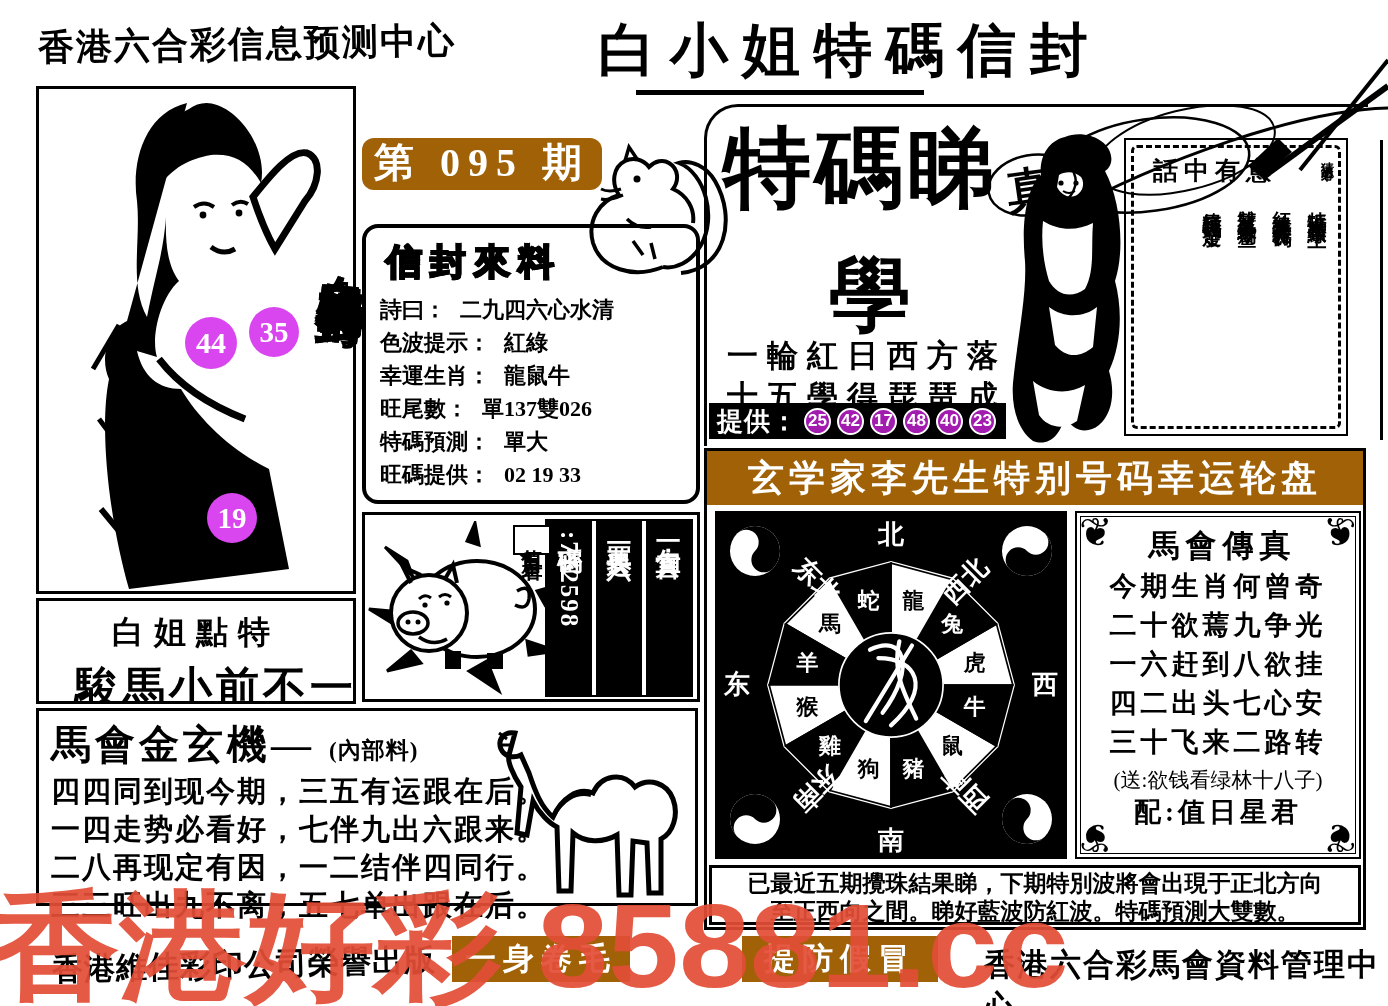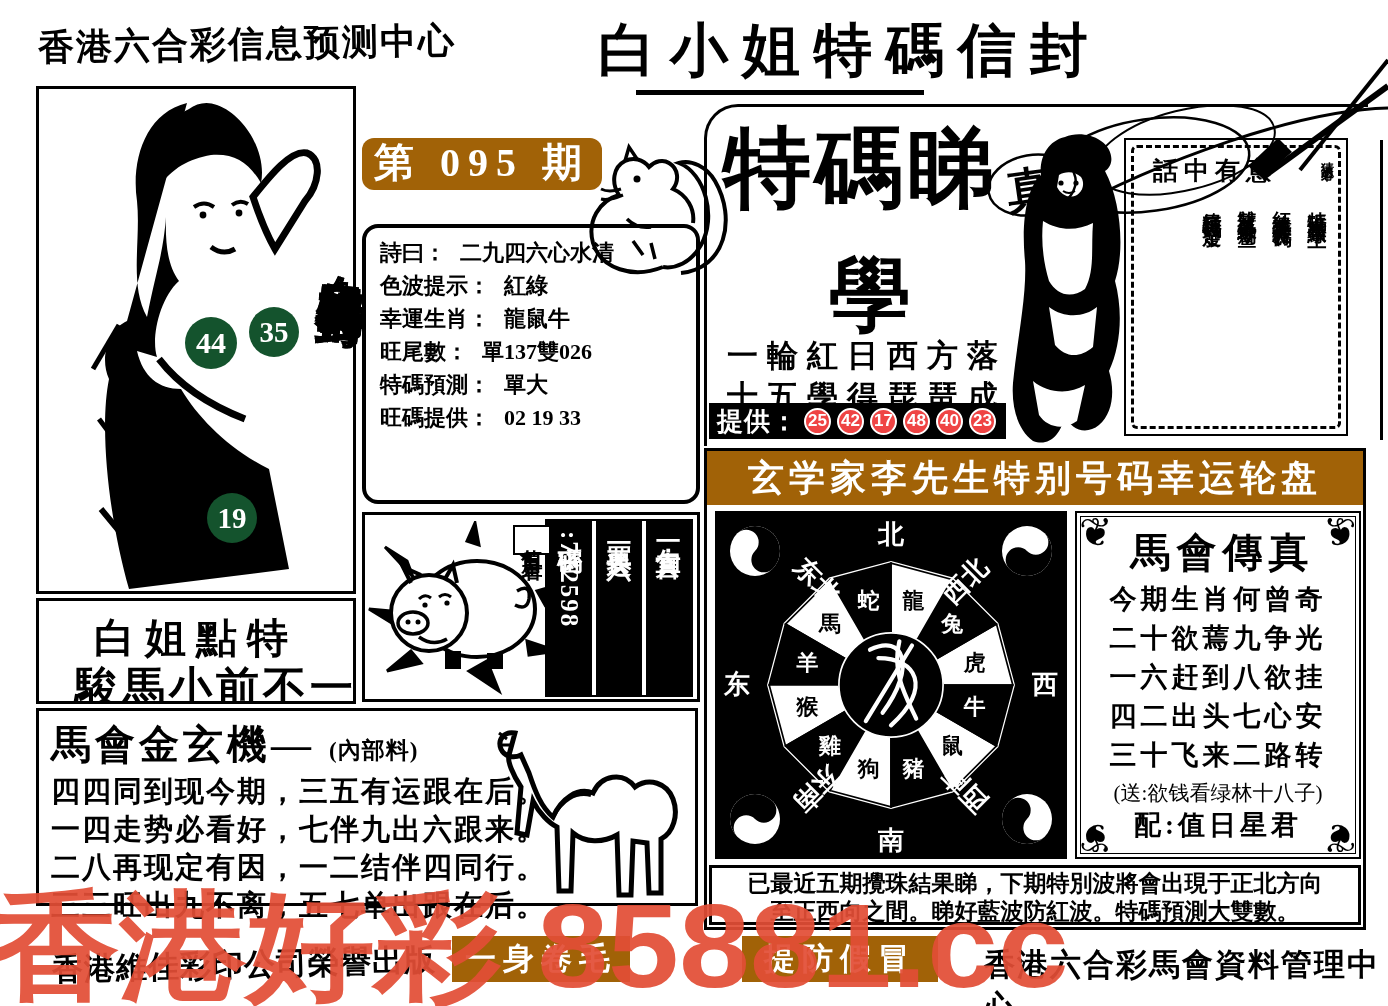--- a/index.html
+++ b/index.html
@@ -10,27 +10,27 @@
   .outlined { color:#fff; -webkit-text-stroke:2px #000;
     text-shadow:-1px -1px 0 #000,1px -1px 0 #000,-1px 1px 0 #000,1px 1px 0 #000; }
 
   
   .agency { left:38px; top:20px; font-size:36px; font-weight:700; transform:rotate(-1deg); letter-spacing:2px; }
   .main-title { left:598px; top:12px; font-size:58px; font-weight:900; letter-spacing:14px; white-space:nowrap; }
   .title-underline { left:636px; top:90px; width:288px; height:5px; background:#000; }
 
   
   .left-panel { left:36px; top:86px; width:320px; height:508px; border:3px solid #000; }
-  .num-circle { position:absolute; border-radius:50%; background:#14532d; color:#fff;
+  .num-circle { position:absolute; border-radius:50%; background:#d946ef; color:#fff;
     display:flex; align-items:center; justify-content:center; font-weight:900; }
   .vert-title { position:absolute; right:0px; top:152px; height:360px; writing-mode:vertical-rl;
     font-size:45px; font-weight:900; transform:rotate(5deg); letter-spacing:4px; line-height:1; }
 
   .baijie-box { left:36px; top:598px; width:320px; height:106px; border:3px solid #000; overflow:hidden; }
-  .baijie-title { position:absolute; top:10px; width:100%; text-align:center; font-size:41px; font-weight:900; letter-spacing:10px; }
+  .baijie-title { position:absolute; top:10px; width:100%; text-align:center; font-size:32px; font-weight:900; letter-spacing:10px; }
   .baijie-line { position:absolute; bottom:-16px; left:4px; font-size:43px; font-weight:700; white-space:nowrap; letter-spacing:4px;margin-left:32px; }
 
   .jin-box { left:36px; top:708px; width:662px; height:198px; border:3px solid #000; padding:6px 12px; }
   .jin-title-row { font-size:40px; font-weight:900; letter-spacing:4px; }
   .jin-sub { font-size:23px; font-weight:700; letter-spacing:1px; }
   .jin-line { font-size:29px; font-weight:700; letter-spacing:2px; line-height:38px; white-space:nowrap; }
 
   
   .issue-box { left:362px; top:138px; width:240px; height:52px; border-radius:12px;
     font-size:40px; font-weight:900; letter-spacing:8px; line-height:50px; }
@@ -49,37 +49,37 @@
 
   
   .tema-sec { left:704px; top:104px; width:664px; height:342px; border-left:3px solid #000; border-top:3px solid #000; border-top-left-radius:34px; }
   .tema-main { position:absolute; left:16px; top:2px; font-size:88px; font-weight:900; letter-spacing:4px; }
   .tema-seal { position:absolute; left:300px; top:52px; font-size:46px; font-weight:700; transform:rotate(-8deg); }
   .tema-sub { position:absolute; left:122px; top:134px; font-size:82px; font-weight:900; }
   .tema-poem { position:absolute; left:20px; top:228px; font-size:31px; font-weight:700; letter-spacing:9px; line-height:41px; white-space:nowrap; }
   .provide-bar { position:absolute; left:2px; top:296px; height:36px; background:#000; color:#fff;
     display:inline-flex; align-items:center; padding:0 10px 0 8px; gap:6px; }
   .provide-label { font-size:26px; font-weight:700; letter-spacing:1px; }
-  .pnum { width:27px; height:27px; border-radius:50%; background:#ef4444; border:2px solid #fff; color:#fff;
+  .pnum { width:27px; height:27px; border-radius:50%; background:#a21caf; border:2px solid #fff; color:#fff;
     font-weight:700; font-size:17px; display:flex; align-items:center; justify-content:center; font-family:"Liberation Sans",sans-serif; }
 
   
   .stamp { left:1124px; top:138px; width:224px; height:298px; border:2px solid #000; background:#fff; z-index:3; }
   .stamp-inner { position:absolute; inset:5px; border:3px dashed #000; border-radius:6px; }
   .stamp-header { position:absolute; top:14px; left:14px; width:150px; text-align:center; font-size:25px; font-weight:900; letter-spacing:6px; }
   .stamp-note { position:absolute; top:12px; right:10px; writing-mode:vertical-rl; font-size:13px; font-weight:700; letter-spacing:2px; }
   .stamp-lines { position:absolute; top:56px; right:16px; height:216px; writing-mode:vertical-rl; font-size:19px; font-weight:700; letter-spacing:3px; }
   .stamp-lines > div { margin-left:9px; }
 
   
   .wheel-box { left:704px; top:448px; width:662px; height:482px; border:3px solid #000; }
   .wheel-header { height:54px; font-size:36px; font-weight:700; letter-spacing:5px; line-height:54px; }
   .wheel-square { position:absolute; left:8px; top:60px; width:352px; height:348px; background:#000; }
   .fax-box { position:absolute; left:368px; top:60px; width:286px; height:348px; border:2px solid #000; outline:1px solid #000; outline-offset:-6px; }
-  .fax-title { margin-top:12px; text-align:center; font-size:40px; font-weight:900; letter-spacing:6px;margin-left:9px; }
+  .fax-title { margin-top:12px; text-align:center; font-size:31px; font-weight:900; letter-spacing:6px;margin-left:9px; }
   .fax-line { text-align:center; font-size:27px; font-weight:700; letter-spacing:4px; line-height:39px; white-space:nowrap; }
   .fax-gift { text-align:center; font-size:21px; font-weight:400; white-space:nowrap; margin-top:4px; }
   .fax-match { text-align:center; font-size:27px; font-weight:900; letter-spacing:4px; }
   .floret { position:absolute; font-size:40px; line-height:1; }
   .note-box { position:absolute; left:2px; top:414px; width:652px; height:60px; border:3px solid #000;
     text-align:center; font-size:23px; font-weight:700; line-height:28px; padding-top:2px; white-space:nowrap; }
 
   
   .publisher { left:52px; top:944px; font-size:31px; font-weight:700; transform:rotate(-1.5deg); letter-spacing:1px; }
   .badge1 { left:452px; top:936px; width:178px; height:46px; font-size:31px; font-weight:900; letter-spacing:7px; line-height:46px; }
@@ -155,20 +155,21 @@
   <svg class="abs" style="left:563px;top:123px;z-index:4;" width="178" height="172" viewBox="0 0 178 172">
     <path d="M118,150 C162,146 174,96 152,58 C144,44 128,36 116,40 C142,50 154,94 138,122 C128,140 112,146 100,144" fill="none" stroke="#000" stroke-width="4"></path>
     <path d="M100,144 C70,156 38,146 30,120 C24,98 36,78 56,72 C48,60 50,44 62,38 C70,34 80,36 86,44 C92,38 100,36 106,40 C116,46 116,58 110,66 C124,72 132,86 130,100" fill="none" stroke="#000" stroke-width="4"></path>
     <path d="M62,38 l4,-14 8,12" fill="none" stroke="#000" stroke-width="3.5"></path>
     <circle cx="74" cy="56" r="3.5" fill="#000"></circle>
     <path d="M58,66 q-12,4 -20,0 M60,72 q-14,6 -22,4" stroke="#000" stroke-width="3" fill="none"></path>
     <path d="M64,96 q10,10 24,8 M70,118 l10,14 M88,120 l4,16" stroke="#000" stroke-width="3.5" fill="none"></path>
   </svg>
 
   <div class="abs env-box">
+    <div class="env-title outlined">信封來料</div>
     <div class="env-row"><span>詩曰：</span><span class="val">二九四六心水清</span></div>
     <div class="env-row"><span>色波提示：</span><span class="val">紅綠</span></div>
     <div class="env-row"><span>幸運生肖：</span><span class="val">龍鼠牛</span></div>
     <div class="env-row"><span>旺尾數：</span><span class="val">單137雙026</span></div>
     <div class="env-row"><span>特碼預測：</span><span class="val">單大</span></div>
     <div class="env-row"><span>旺碼提供：</span><span class="val">02 19 33</span></div>
   </div>
 
   <div class="abs pig-box">
     <svg class="abs" style="left:2px;top:6px;" width="205" height="176" viewBox="0 0 205 176">

